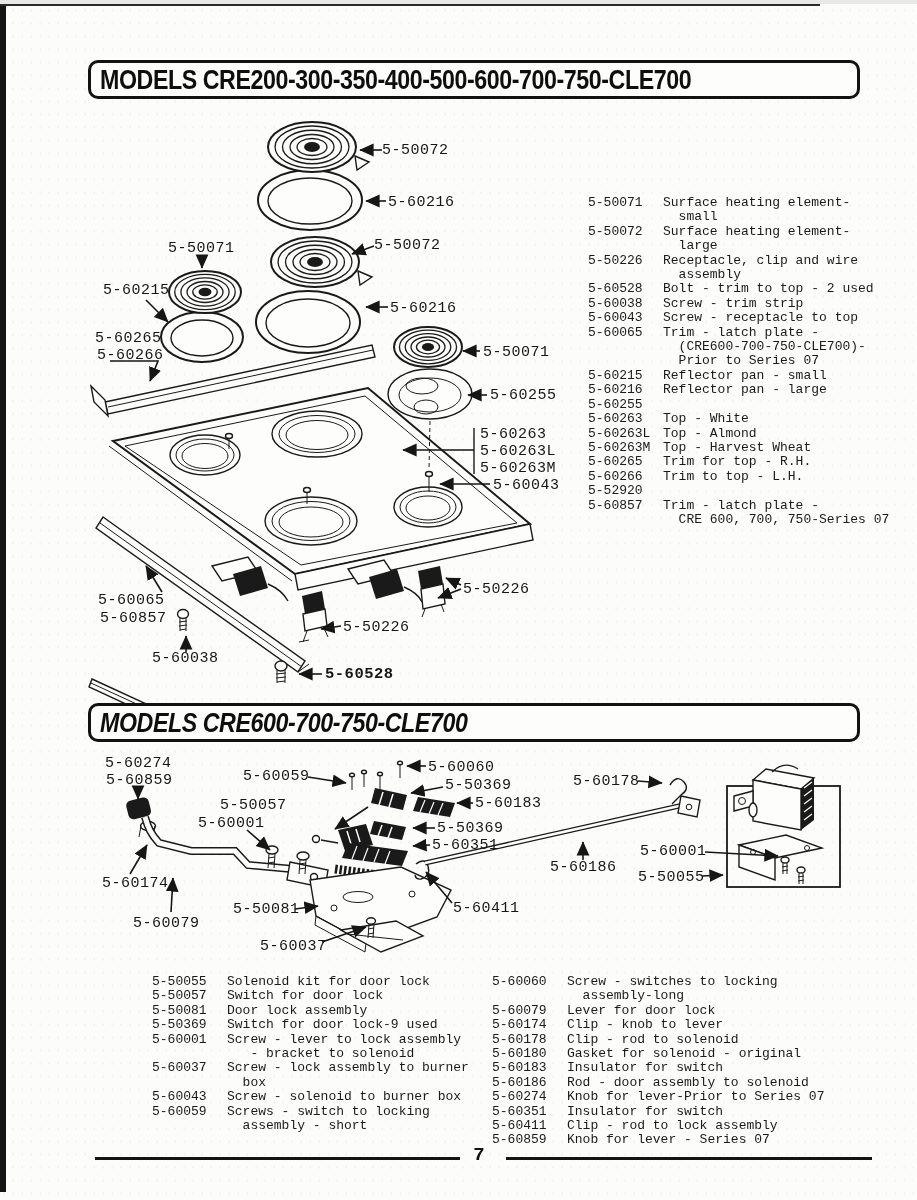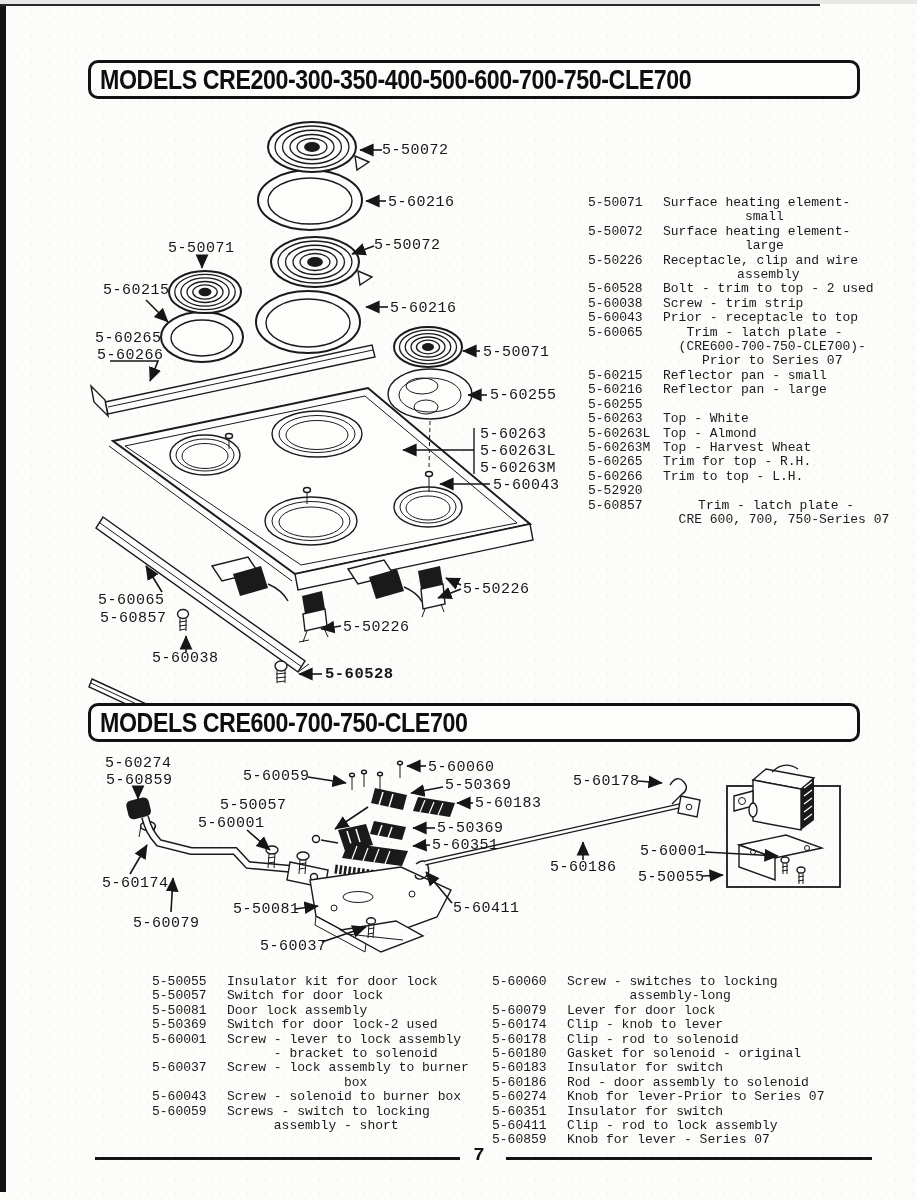--- a/index.html
+++ b/index.html
@@ -19,29 +19,29 @@
     position:absolute; left:88px; width:766px; height:33px;
     border:3px solid #121212; border-radius:10px; background:#fdfdfc;
   }
   .header-box .htext{
     position:absolute; left:9px; top:2px; white-space:nowrap;
     font-family:"Liberation Sans", sans-serif; font-weight:bold;
     font-size:27px; letter-spacing:-0.5px;
     transform:scaleX(0.86); transform-origin:left center; color:#0e0e0e;
   }
   #header1{top:56px;}
-  #header2{top:699px;}
+  #header2{top:699px;font-style:italic;}
 
   .plist{position:absolute; font-size:13px; line-height:14.4px; color:#1a1a1a;}
   #list1{left:588px; top:192px; width:325px;}
   #list2L{left:152px; top:971px; width:335px;}
   #list2R{left:492px; top:971px; width:340px;}
   .prow{display:flex; align-items:flex-start;}
   .pnum{width:75px; flex:none; white-space:pre;}
-  .pdesc{white-space:pre;text-align:center;}
+  .pdesc{white-space:pre;}
 
   svg{position:absolute;}
   #diag1{left:85px; top:100px;}
   #diag2{left:85px; top:740px;}
   .dlabel{font-family:"Liberation Mono", monospace; font-size:15px; fill:#161616; letter-spacing:0.5px;}
   .dlabel.bold{font-weight:bold; font-size:15.5px;}
   .ln{stroke:#1a1a1a; stroke-width:1.4; fill:none;}
   .ln2{stroke:#1a1a1a; stroke-width:1; fill:none;}
   .solid{fill:#1a1a1a; stroke:none;}
   .wht{fill:#fdfdfc; stroke:#1a1a1a; stroke-width:1.4;}
@@ -273,21 +273,21 @@
       <div class="prow">
         <span class="pnum">5-60528</span>
         <span class="pdesc">Bolt - trim to top - 2 used</span>
       </div>
       <div class="prow">
         <span class="pnum">5-60038</span>
         <span class="pdesc">Screw - trim strip</span>
       </div>
       <div class="prow">
         <span class="pnum">5-60043</span>
-        <span class="pdesc">Prior - receptacle to top</span>
+        <span class="pdesc">Screw - receptacle to top</span>
       </div>
       <div class="prow">
         <span class="pnum">5-60065</span>
         <span class="pdesc">Trim - latch plate -
   (CRE600-700-750-CLE700)-
   Prior to Series 07</span>
       </div>
       <div class="prow">
         <span class="pnum">5-60215</span>
         <span class="pdesc">Reflector pan - small</span>
@@ -493,33 +493,33 @@
         <text x="368" y="168" class="dlabel">5-60411</text>
         <text x="465" y="127" class="dlabel">5-60186</text>
         <text x="555" y="111" class="dlabel">5-60001</text>
         <text x="553" y="137" class="dlabel">5-50055</text>
       </g>
   </svg>
 
   <div class="plist" id="list2L">
       <div class="prow">
         <span class="pnum">5-50055</span>
-        <span class="pdesc">Insulator kit for door lock</span>
+        <span class="pdesc">Solenoid kit for door lock</span>
       </div>
       <div class="prow">
         <span class="pnum">5-50057</span>
         <span class="pdesc">Switch for door lock</span>
       </div>
       <div class="prow">
         <span class="pnum">5-50081</span>
         <span class="pdesc">Door lock assembly</span>
       </div>
       <div class="prow">
         <span class="pnum">5-50369</span>
-        <span class="pdesc">Switch for door lock-2 used</span>
+        <span class="pdesc">Switch for door lock-9 used</span>
       </div>
       <div class="prow">
         <span class="pnum">5-60001</span>
         <span class="pdesc">Screw - lever to lock assembly
    - bracket to solenoid</span>
       </div>
       <div class="prow">
         <span class="pnum">5-60037</span>
         <span class="pdesc">Screw - lock assembly to burner
   box</span>

